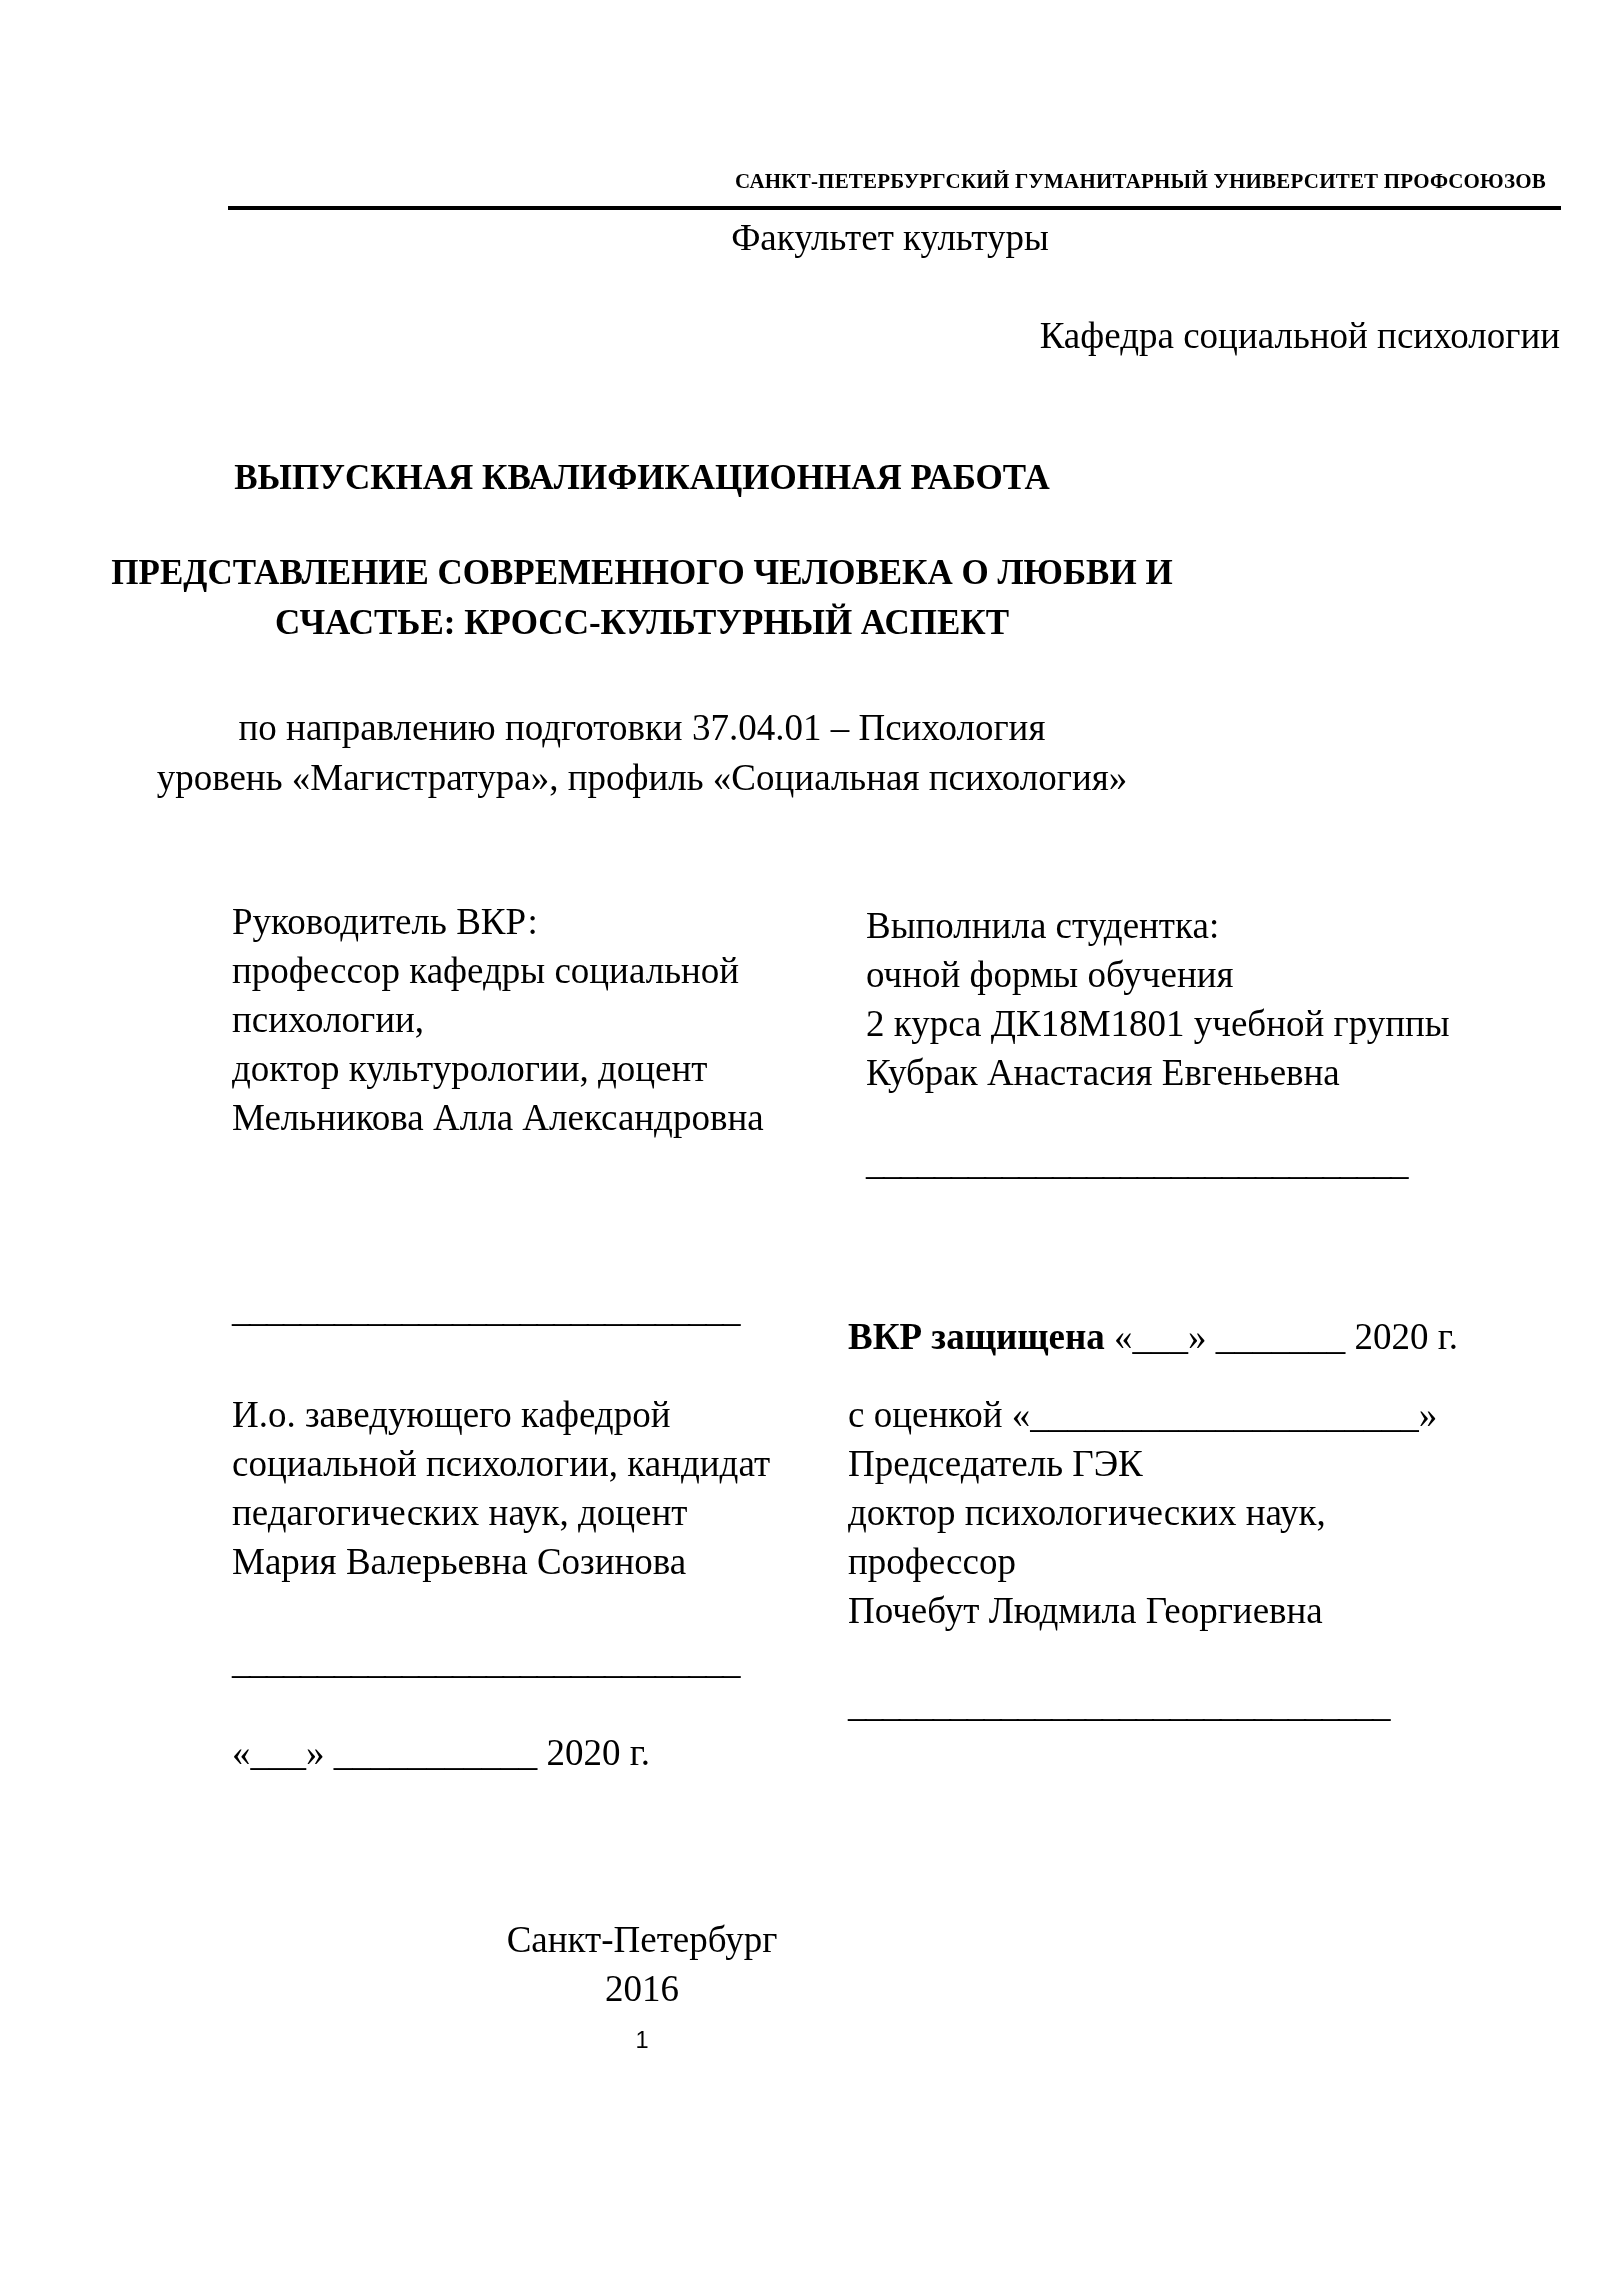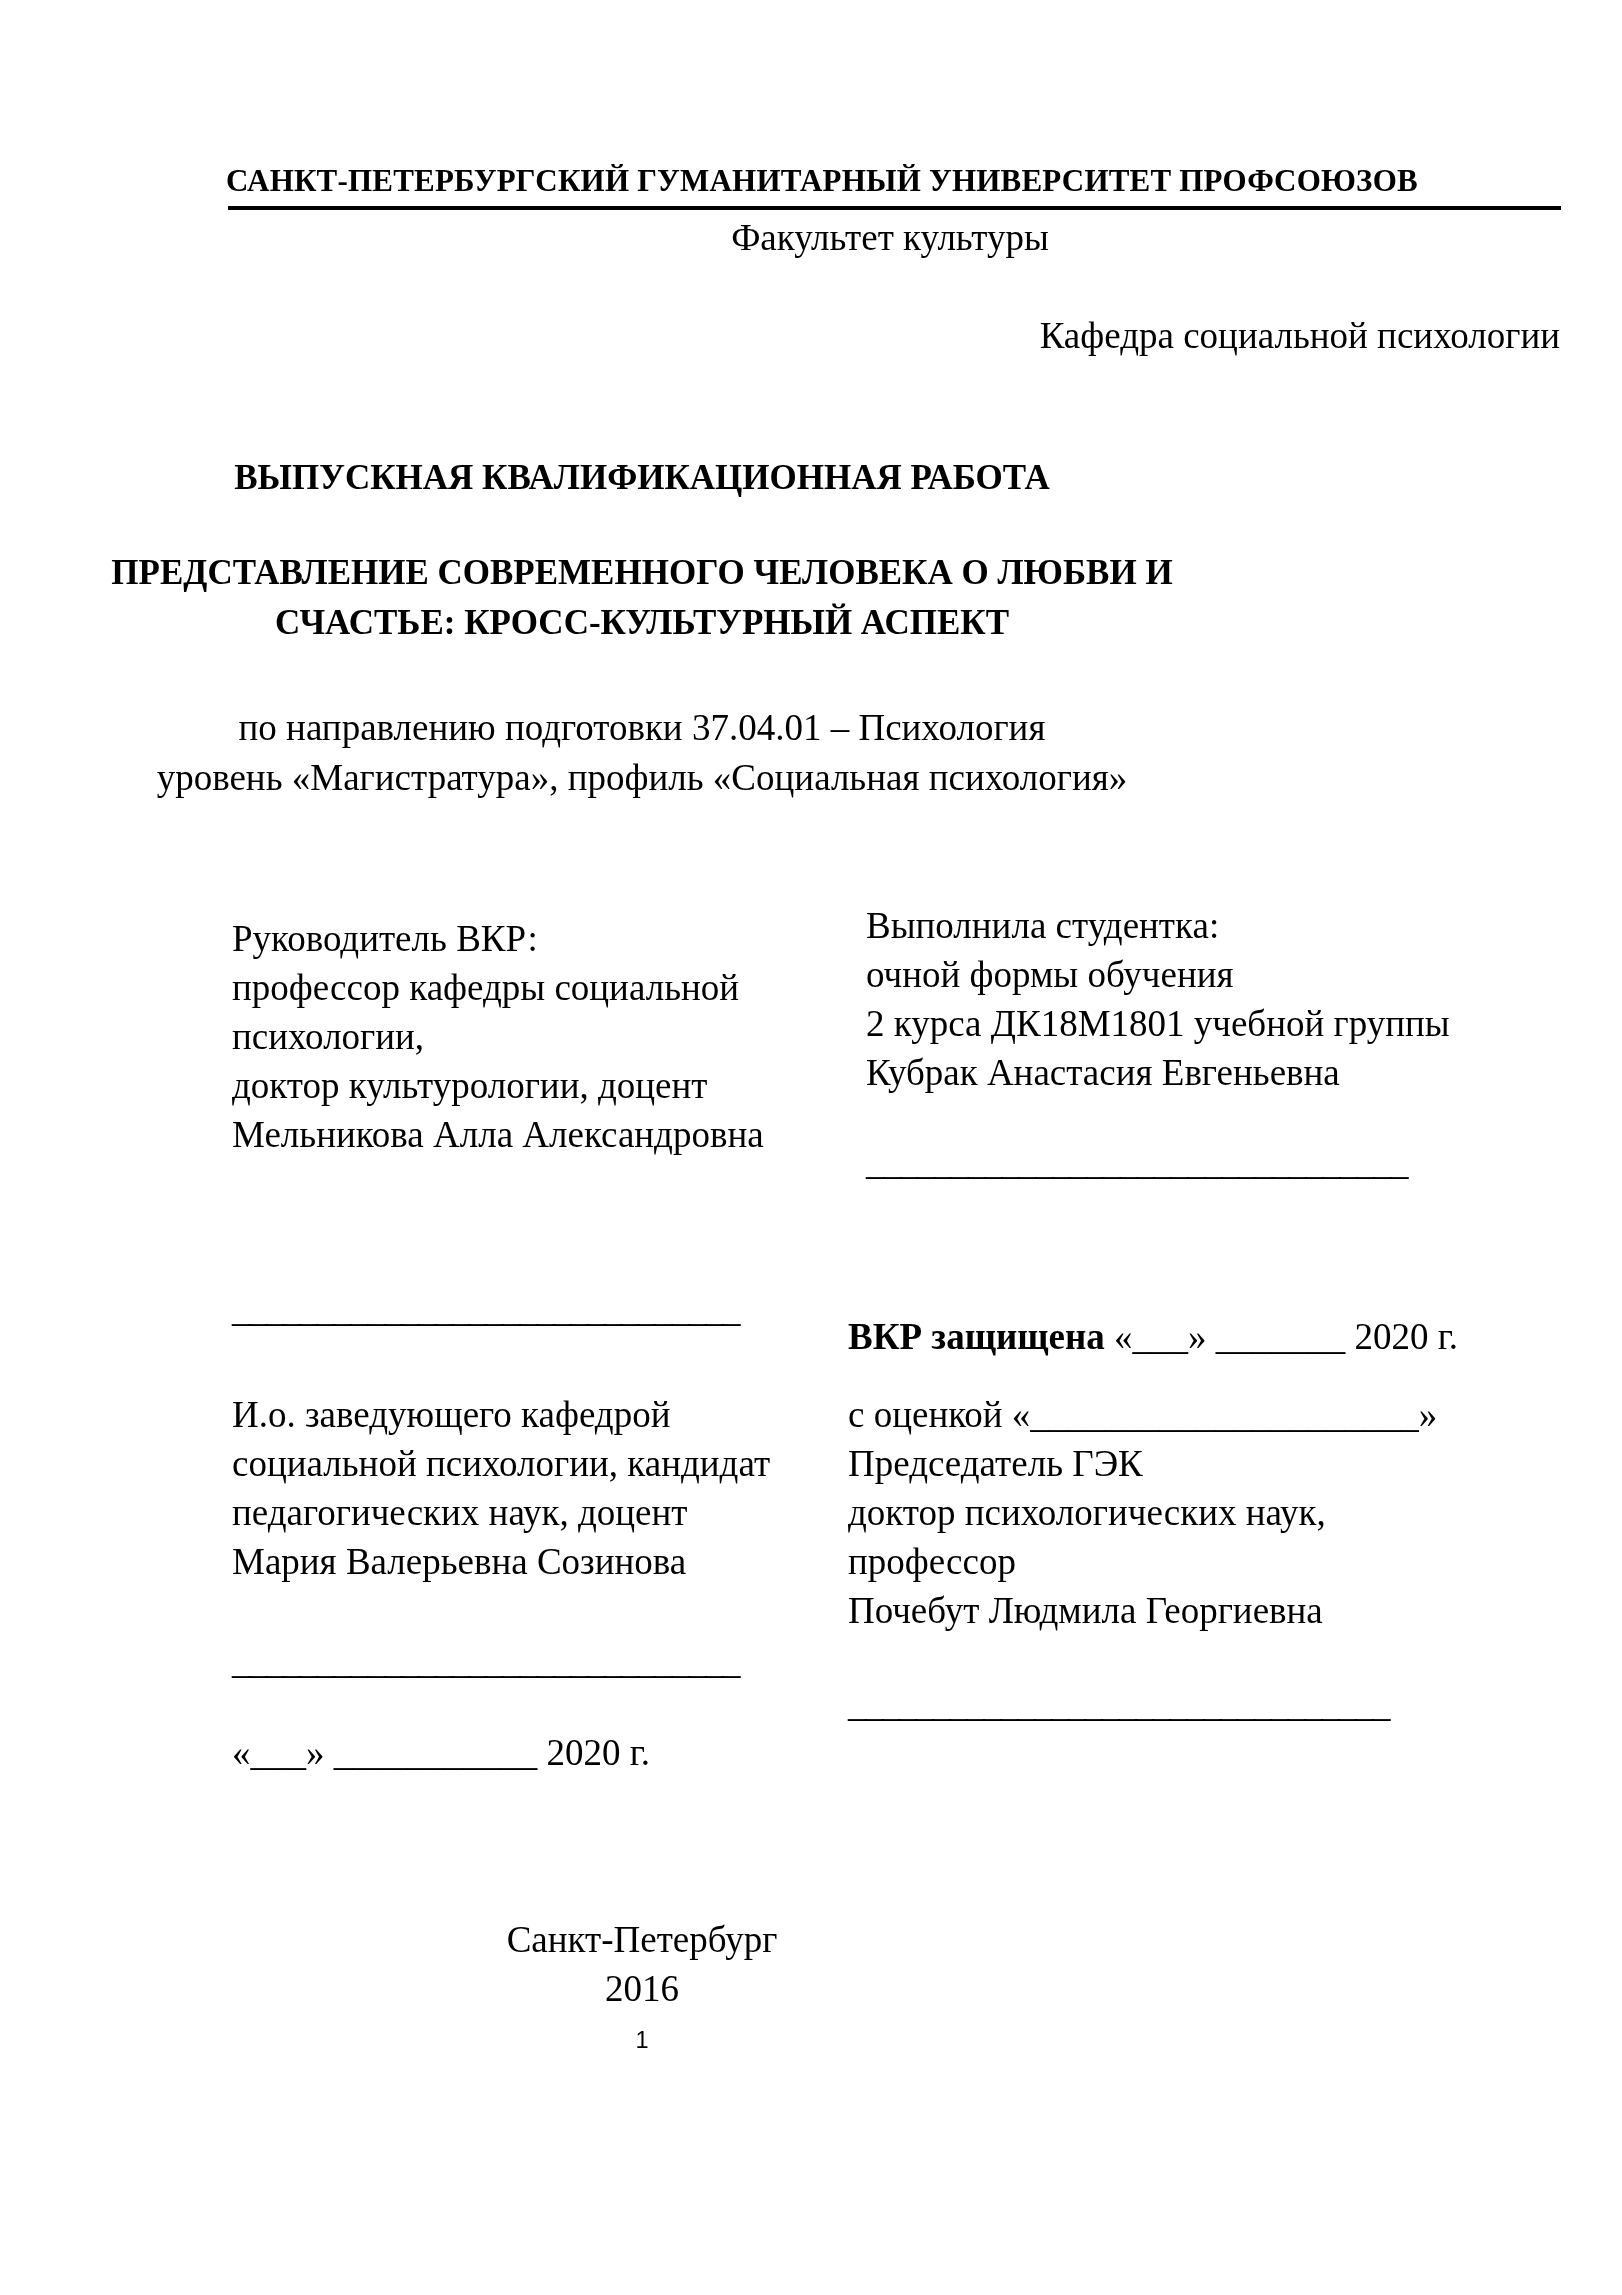--- a/index.html
+++ b/index.html
@@ -6,21 +6,21 @@
   body {
     width: 1623px; height: 2295px; position: relative; overflow: hidden;
     font-family: "Liberation Serif", "DejaVu Serif", serif;
     color: #000000;
   }
   .abs { position: absolute; white-space: nowrap; }
   .t { font-size: 37px; line-height: 47px; }
   .b { font-weight: bold; }
   .center { left: 0; width: 1284px; text-align: center; }
 
-  #univ { top: 159px; left: 226px; width: 1331px; text-align: left; font-size: 31px; font-weight: bold; line-height: 44px; letter-spacing: 0.2px; }
+  #univ { top: 159px; left: 215px; width: 1331px; text-align: right; font-size: 21px; font-weight: bold; line-height: 44px; letter-spacing: 0.2px; }
   #rule { top: 206px; left: 228px; width: 1333px; height: 3.9px; background: #000; }
   #faculty { top: 214px; left: 0; width: 1780px; text-align: center; }
   #dept { top: 312px; right: 63px; text-align: right; }
 
   #wtype { top: 458px; font-weight: bold; font-size: 35px; }
   #title1 { top: 553px; font-weight: bold; font-size: 35px; }
   #title2 { top: 603px; font-weight: bold; font-size: 35px; }
 
   #dir1 { top: 704px; }
   #dir2 { top: 754px; }
@@ -45,21 +45,21 @@
   <div id="faculty" class="abs t">Факультет культуры</div>
   <div id="dept" class="abs t">Кафедра социальной психологии</div>
 
   <div id="wtype" class="abs center">ВЫПУСКНАЯ КВАЛИФИКАЦИОННАЯ РАБОТА</div>
   <div id="title1" class="abs center">ПРЕДСТАВЛЕНИЕ СОВРЕМЕННОГО ЧЕЛОВЕКА О ЛЮБВИ И</div>
   <div id="title2" class="abs center">СЧАСТЬЕ: КРОСС-КУЛЬТУРНЫЙ АСПЕКТ</div>
 
   <div id="dir1" class="abs center t">по направлению подготовки 37.04.01 – Психология</div>
   <div id="dir2" class="abs center t">уровень «Магистратура», профиль «Социальная психология»</div>
 
-  <div class="abs col-left t line-block" style="top:897px;margin-top:17px;">
+  <div class="abs col-left t line-block" style="top:897px;">
     <div>Руководитель ВКР:</div>
     <div>профессор кафедры социальной</div>
     <div>психологии,</div>
     <div>доктор культурологии, доцент</div>
     <div>Мельникова Алла Александровна</div>
   </div>
 
   <div class="abs col-right t line-block" style="top:901px;">
     <div>Выполнила студентка:</div>
     <div>очной формы обучения</div>

